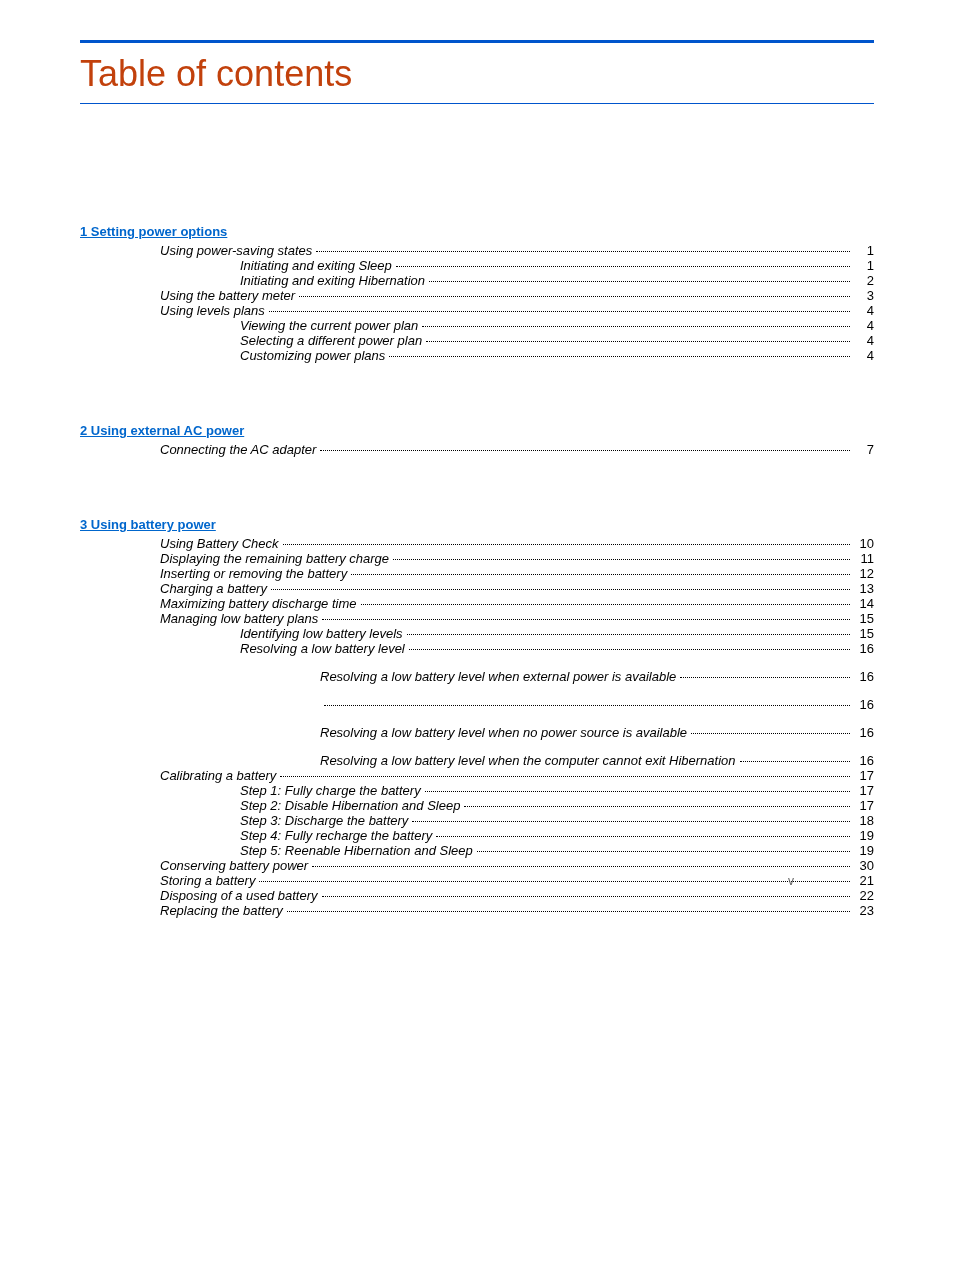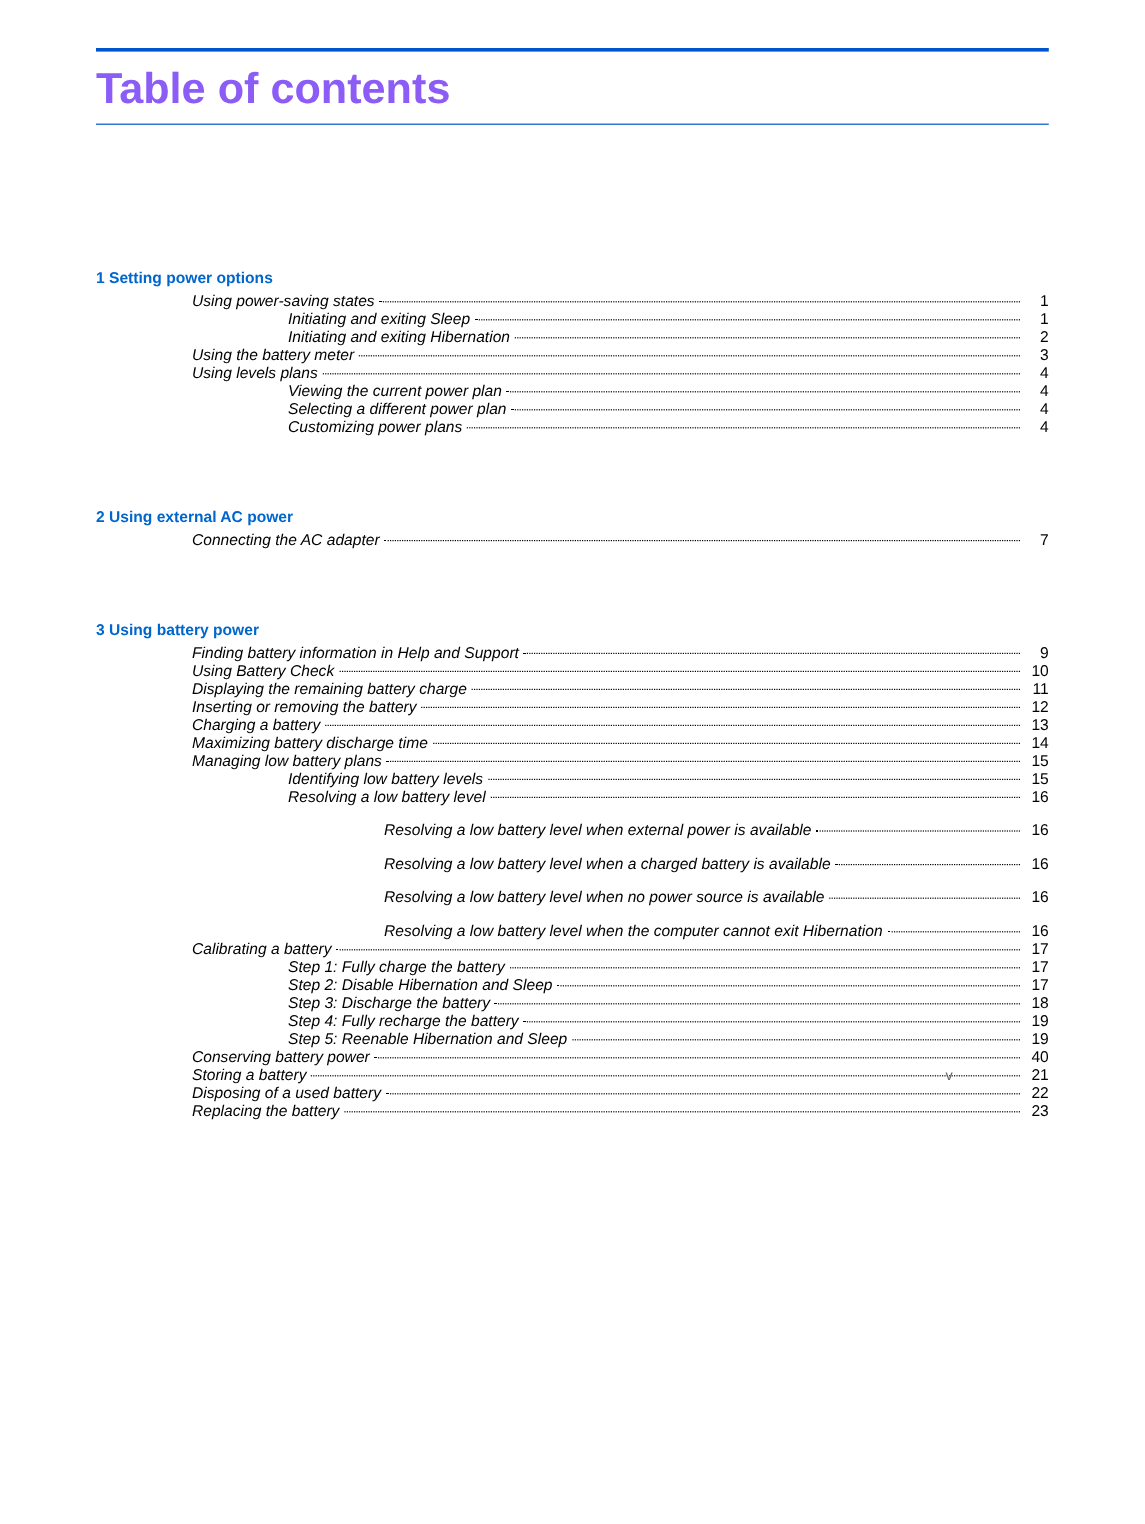--- a/index.html
+++ b/index.html
@@ -13,36 +13,37 @@
       padding: 40px 80px 60px 80px;
     }
 
     .top-border {
       border-top: 3px solid #0055cc;
       margin-bottom: 10px;
     }
 
     .page-title {
       font-size: 36px;
-      font-weight: bold;
-      color: #8b5cf6;
+      font-weight: normal;
+      color: #c2410c;
       margin-bottom: 8px;
     }
 
     .bottom-border {
       border-top: 1px solid #0055cc;
       margin-bottom: 60px;
     }
 
     .section-header {
       color: #0066cc;
       font-size: 13px;
       font-weight: bold;
       margin-bottom: 4px;
       margin-top: 20px;
+      text-decoration: underline;
     }
 
     .toc-entry {
       display: flex;
       width: 100%;
       align-items: baseline;
     }
 
     .toc-label {
       white-space: nowrap;
@@ -152,25 +153,20 @@
       <span class="toc-page">7</span>
     </div>
   </div>
 
   <div class="section-gap"></div>
   <div class="section-gap"></div>
   <div class="section-header">3  Using battery power</div>
 
   <div>
     <div class="toc-entry indent1">
-      <span class="toc-label">Finding battery information in Help and Support</span>
-      <span class="toc-dots"></span>
-      <span class="toc-page">9</span>
-    </div>
-    <div class="toc-entry indent1">
       <span class="toc-label">Using Battery Check</span>
       <span class="toc-dots"></span>
       <span class="toc-page">10</span>
     </div>
     <div class="toc-entry indent1">
       <span class="toc-label">Displaying the remaining battery charge</span>
       <span class="toc-dots"></span>
       <span class="toc-page">11</span>
     </div>
     <div class="toc-entry indent1">
@@ -202,21 +198,20 @@
       <span class="toc-label">Resolving a low battery level</span>
       <span class="toc-dots"></span>
       <span class="toc-page">16</span>
     </div>
     <div class="toc-entry indent3">
       <span class="toc-label">Resolving a low battery level when external power is available</span>
       <span class="toc-dots"></span>
       <span class="toc-page">16</span>
     </div>
     <div class="toc-entry indent3">
-      <span class="toc-label">Resolving a low battery level when a charged battery is available</span>
       <span class="toc-dots"></span>
       <span class="toc-page">16</span>
     </div>
     <div class="toc-entry indent3">
       <span class="toc-label">Resolving a low battery level when no power source is available</span>
       <span class="toc-dots"></span>
       <span class="toc-page">16</span>
     </div>
     <div class="toc-entry indent3">
       <span class="toc-label">Resolving a low battery level when the computer cannot exit Hibernation</span>
@@ -249,21 +244,21 @@
       <span class="toc-page">19</span>
     </div>
     <div class="toc-entry indent2">
       <span class="toc-label">Step 5: Reenable Hibernation and Sleep</span>
       <span class="toc-dots"></span>
       <span class="toc-page">19</span>
     </div>
     <div class="toc-entry indent1">
       <span class="toc-label">Conserving battery power</span>
       <span class="toc-dots"></span>
-      <span class="toc-page">40</span>
+      <span class="toc-page">30</span>
     </div>
     <div class="toc-entry indent1">
       <span class="toc-label">Storing a battery</span>
       <span class="toc-dots"></span>
       <span class="toc-page">21</span>
     </div>
     <div class="toc-entry indent1">
       <span class="toc-label">Disposing of a used battery</span>
       <span class="toc-dots"></span>
       <span class="toc-page">22</span>

